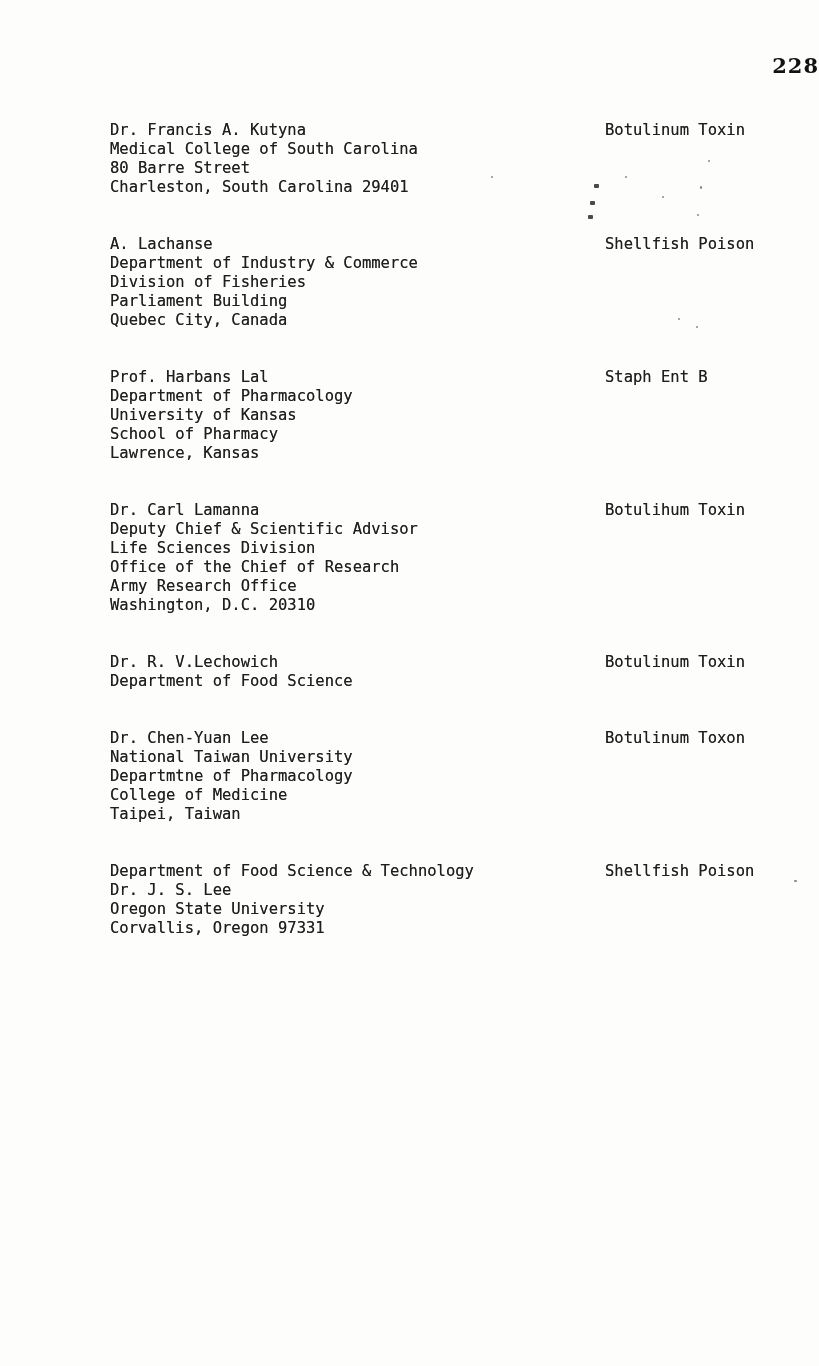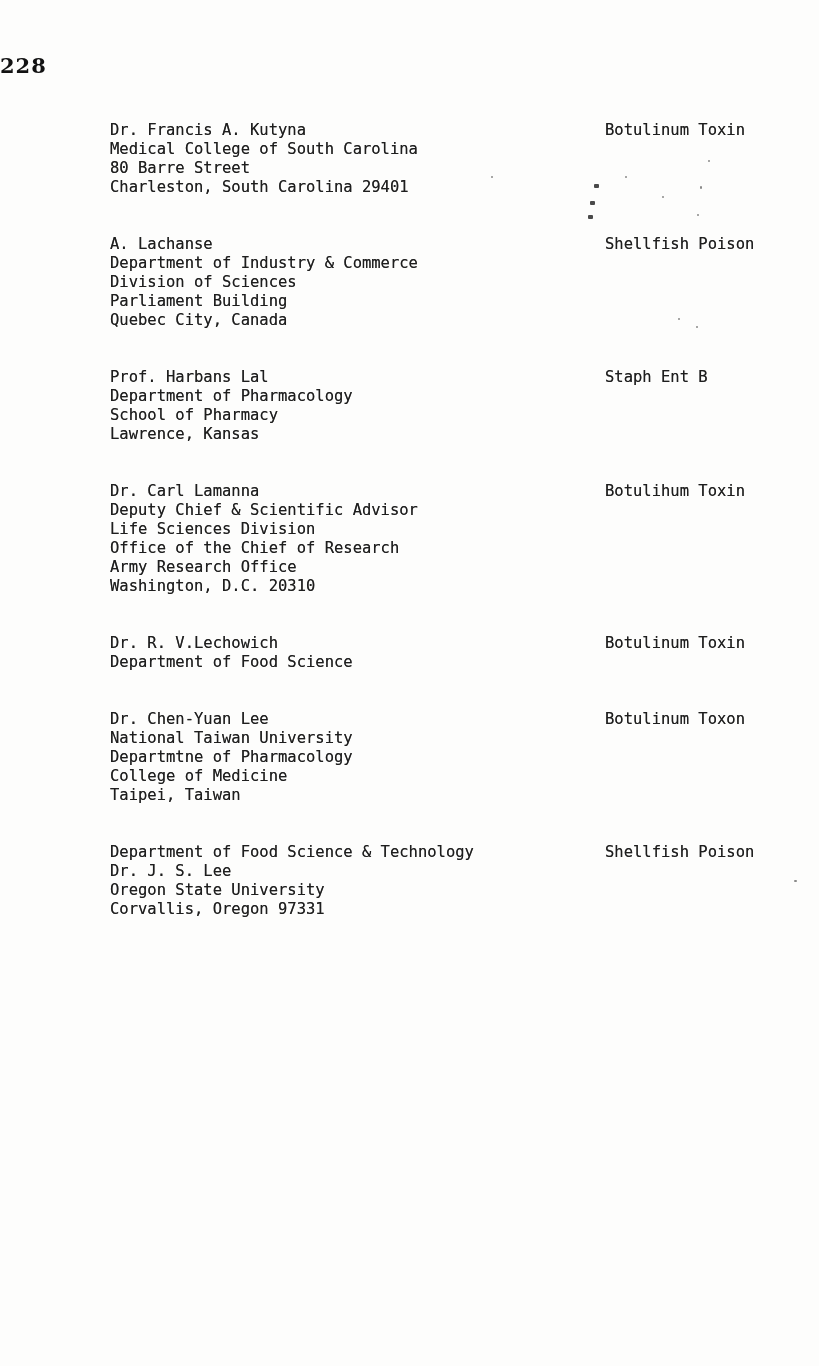--- a/index.html
+++ b/index.html
@@ -14,21 +14,21 @@
     background: #fdfdfc;
     overflow: hidden;
     font-family: "DejaVu Sans Mono", "Liberation Mono", monospace;
     color: #1e1e1e;
   }
   .page-number {
     position: absolute;
     top: 53px;
     left: 0;
     width: 819px;
-    text-align: left;
+    text-align: right;
     font-family: "DejaVu Serif", "Liberation Serif", serif;
     font-weight: bold;
     font-size: 21px;
     letter-spacing: 1px;
     color: #121212;
   }
   .entries {
     position: absolute;
     top: 121px;
     left: 78px;
@@ -77,30 +77,31 @@
           <div class="address-line">Medical College of South Carolina</div>
           <div class="address-line">80 Barre Street</div>
           <div class="address-line">Charleston, South Carolina 29401</div>
         </div>
         <div class="toxin-label">Botulinum Toxin</div>
       </div>
       <div class="entry">
         <div class="address-block">
           <div class="address-line">A. Lachanse</div>
           <div class="address-line">Department of Industry &amp; Commerce</div>
-          <div class="address-line">Division of Sciences</div>
+          <div class="address-line">Division of Fisheries</div>
           <div class="address-line">Parliament Building</div>
           <div class="address-line">Quebec City, Canada</div>
         </div>
         <div class="toxin-label">Shellfish Poison</div>
       </div>
       <div class="entry">
         <div class="address-block">
           <div class="address-line">Prof. Harbans Lal</div>
           <div class="address-line">Department of Pharmacology</div>
+          <div class="address-line">University of Kansas</div>
           <div class="address-line">School of Pharmacy</div>
           <div class="address-line">Lawrence, Kansas</div>
         </div>
         <div class="toxin-label">Staph Ent B</div>
       </div>
       <div class="entry">
         <div class="address-block">
           <div class="address-line">Dr. Carl Lamanna</div>
           <div class="address-line">Deputy Chief &amp; Scientific Advisor</div>
           <div class="address-line">Life Sciences Division</div>

